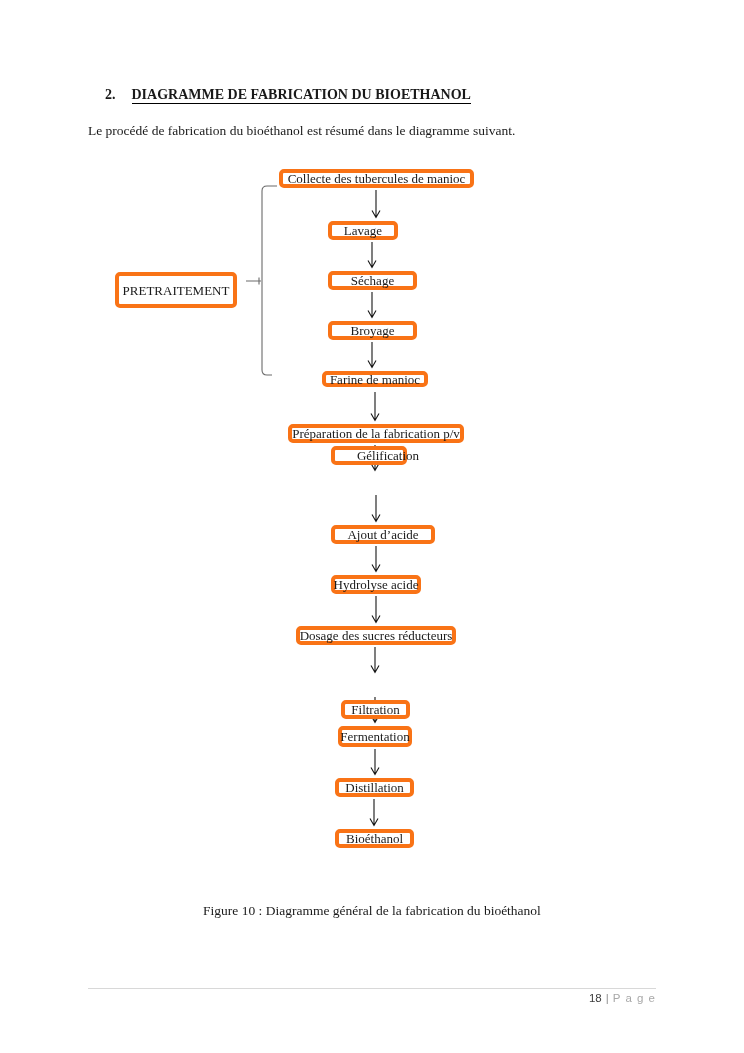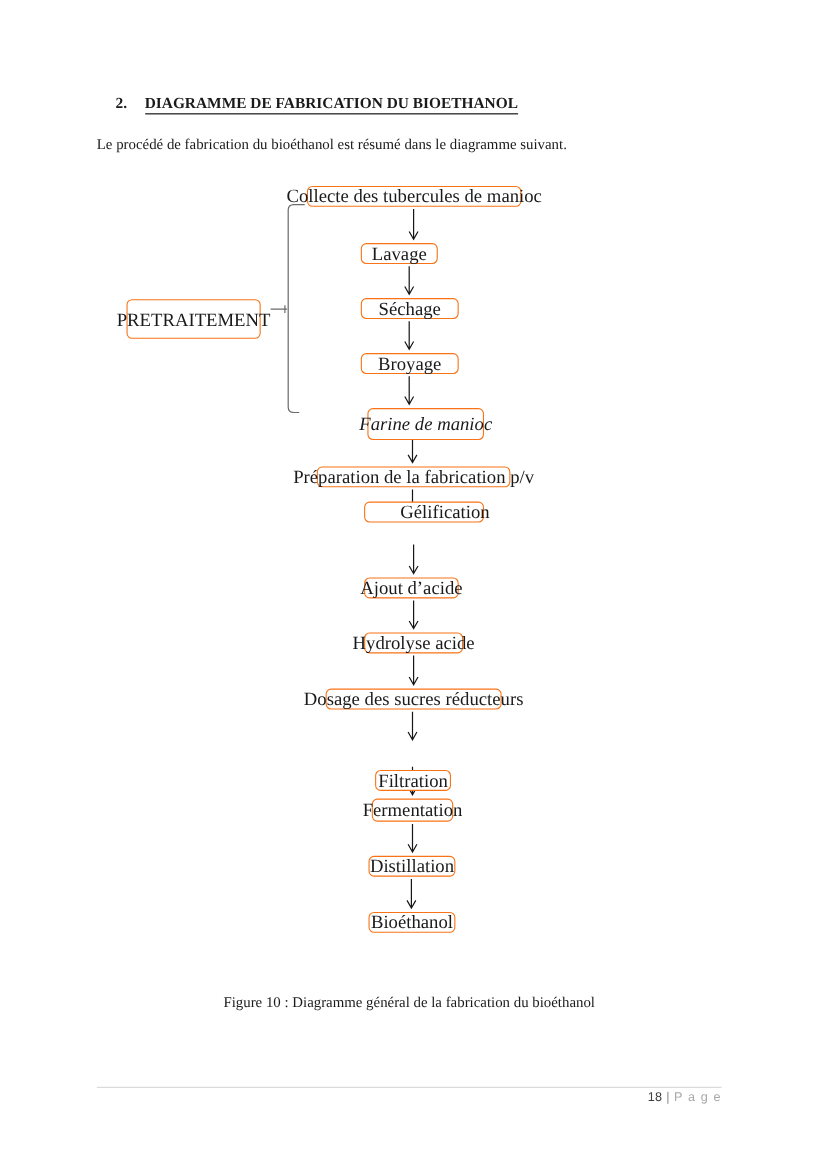--- a/index.html
+++ b/index.html
@@ -34,27 +34,27 @@
   }
   .diagram-svg {
     position: absolute;
     left: 0;
     top: 0;
     pointer-events: none;
   }
   .node {
     position: absolute;
     box-sizing: border-box;
-    border: 1px solid #f97316;
+    border: 4px solid #f97316;
     border-radius: 5px;
     background: #ffffff;
     display: flex;
     align-items: center;
     justify-content: center;
-    font-size: 17px;
+    font-size: 13px;
     white-space: nowrap;
     line-height: 1;
   }
   .caption {
     position: absolute;
     left: 0;
     top: 903px;
     width: 744px;
     text-align: center;
     font-size: 13.5px;
@@ -110,24 +110,24 @@
       <path d="M277 186 H267 Q262 186 262 191 V370 Q262 375 267 375 H272"></path>
       <path d="M246 281 H261 M259 277.5 V284.5"></path>
     </g>
   </svg>
 
   <div class="node" style="left:279px; top:169px; width:195px; height:19px;">Collecte des tubercules de manioc</div>
   <div class="node" style="left:328px; top:221px; width:70px; height:19px;">Lavage</div>
   <div class="node" style="left:115px; top:272px; width:122px; height:36px;">PRETRAITEMENT</div>
   <div class="node" style="left:328px; top:271px; width:89px; height:19px;">Séchage</div>
   <div class="node" style="left:328px; top:321px; width:89px; height:19px;">Broyage</div>
-  <div class="node" style="left:334px; top:371px; width:106px; height:29px;font-style:italic;">Farine de manioc</div>
+  <div class="node" style="left:322px; top:371px; width:106px; height:16px;">Farine de manioc</div>
   <div class="node" style="left:288px; top:424px; width:176px; height:19px;">Préparation de la fabrication p/v</div>
-  <div class="node" style="left:331px; top:456px; width:109px; height:19px;padding-left:38px;">Gélification</div>
-  <div class="node" style="left:331px; top:525px; width:86px; height:19px;">Ajout d’acide</div>
+  <div class="node" style="left:331px; top:446px; width:76px; height:19px;padding-left:38px;">Gélification</div>
+  <div class="node" style="left:331px; top:525px; width:104px; height:19px;">Ajout d’acide</div>
   <div class="node" style="left:331px; top:575px; width:90px; height:19px;">Hydrolyse acide</div>
   <div class="node" style="left:296px; top:626px; width:160px; height:19px;">Dosage des sucres réducteurs</div>
   <div class="node" style="left:341px; top:700px; width:69px; height:19px;">Filtration</div>
   <div class="node" style="left:338px; top:726px; width:74px; height:21px;">Fermentation</div>
   <div class="node" style="left:335px; top:778px; width:79px; height:19px;">Distillation</div>
   <div class="node" style="left:335px; top:829px; width:79px; height:19px;">Bioéthanol</div>
 
   <div class="caption">Figure 10 : Diagramme général de la fabrication du bioéthanol</div>
 
   <div class="footer-rule"></div>

